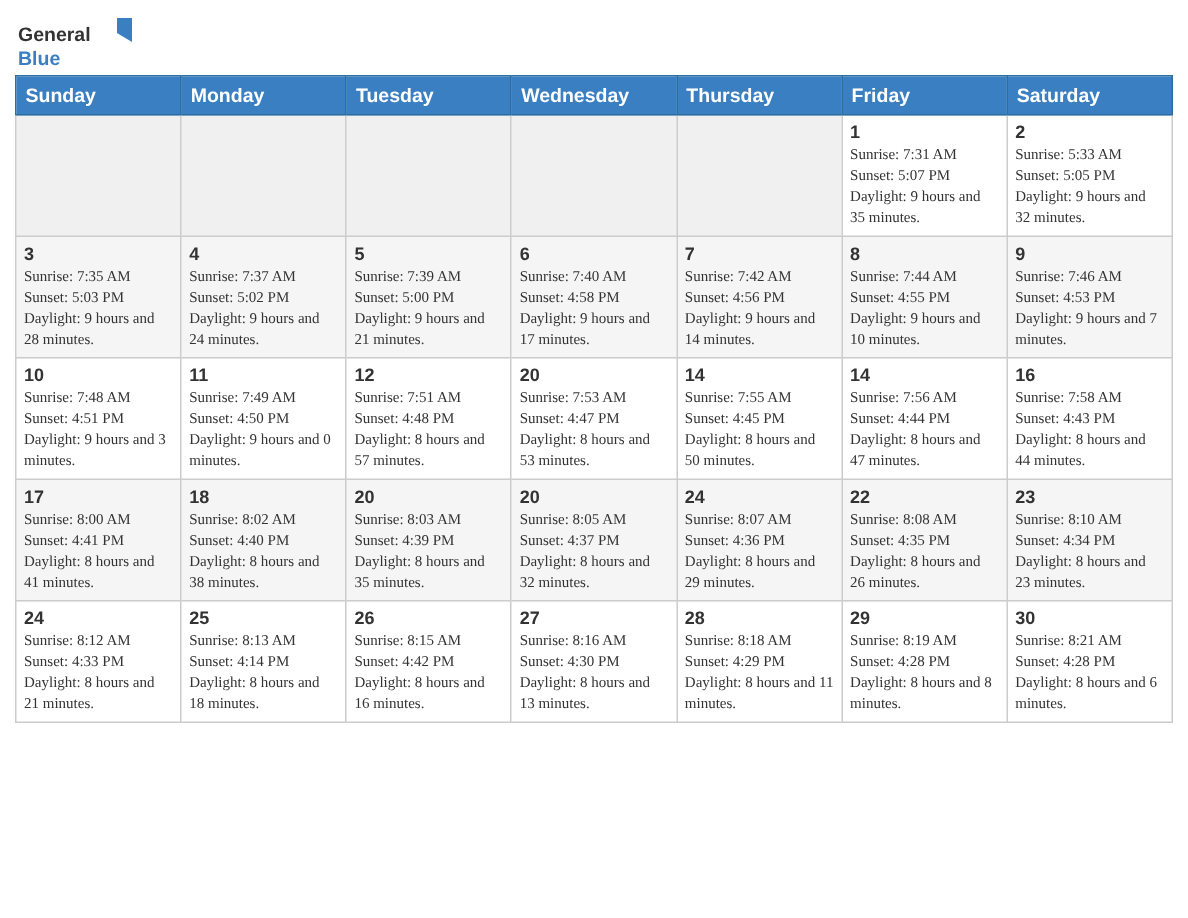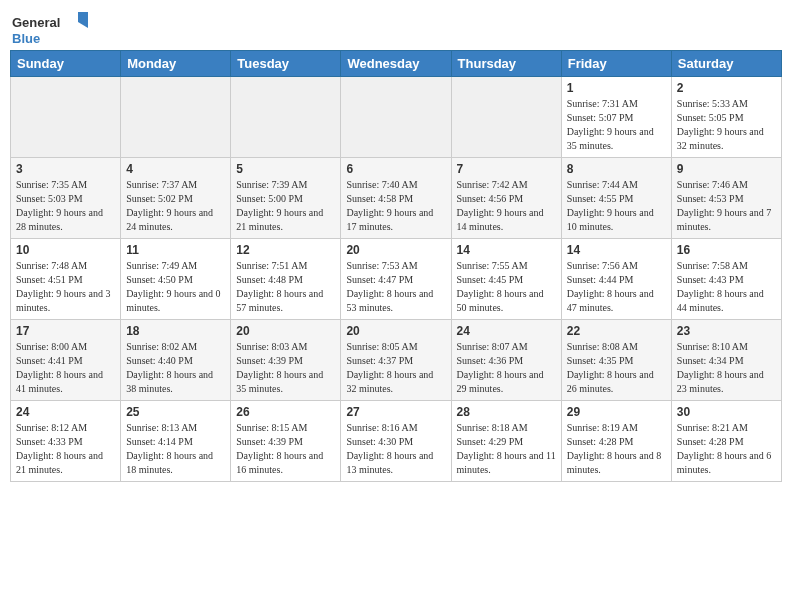--- a/index.html
+++ b/index.html
@@ -266,21 +266,21 @@
         </td>
         <td>
           <span class="day-number">25</span>
           <div class="day-info">Sunrise: 8:13 AM
 Sunset: 4:14 PM
 Daylight: 8 hours and 18 minutes.</div>
         </td>
         <td>
           <span class="day-number">26</span>
           <div class="day-info">Sunrise: 8:15 AM
-Sunset: 4:39 PM
+Sunset: 4:42 PM
 Daylight: 8 hours and 16 minutes.</div>
         </td>
         <td>
           <span class="day-number">27</span>
           <div class="day-info">Sunrise: 8:16 AM
 Sunset: 4:30 PM
 Daylight: 8 hours and 13 minutes.</div>
         </td>
         <td>
           <span class="day-number">28</span>

